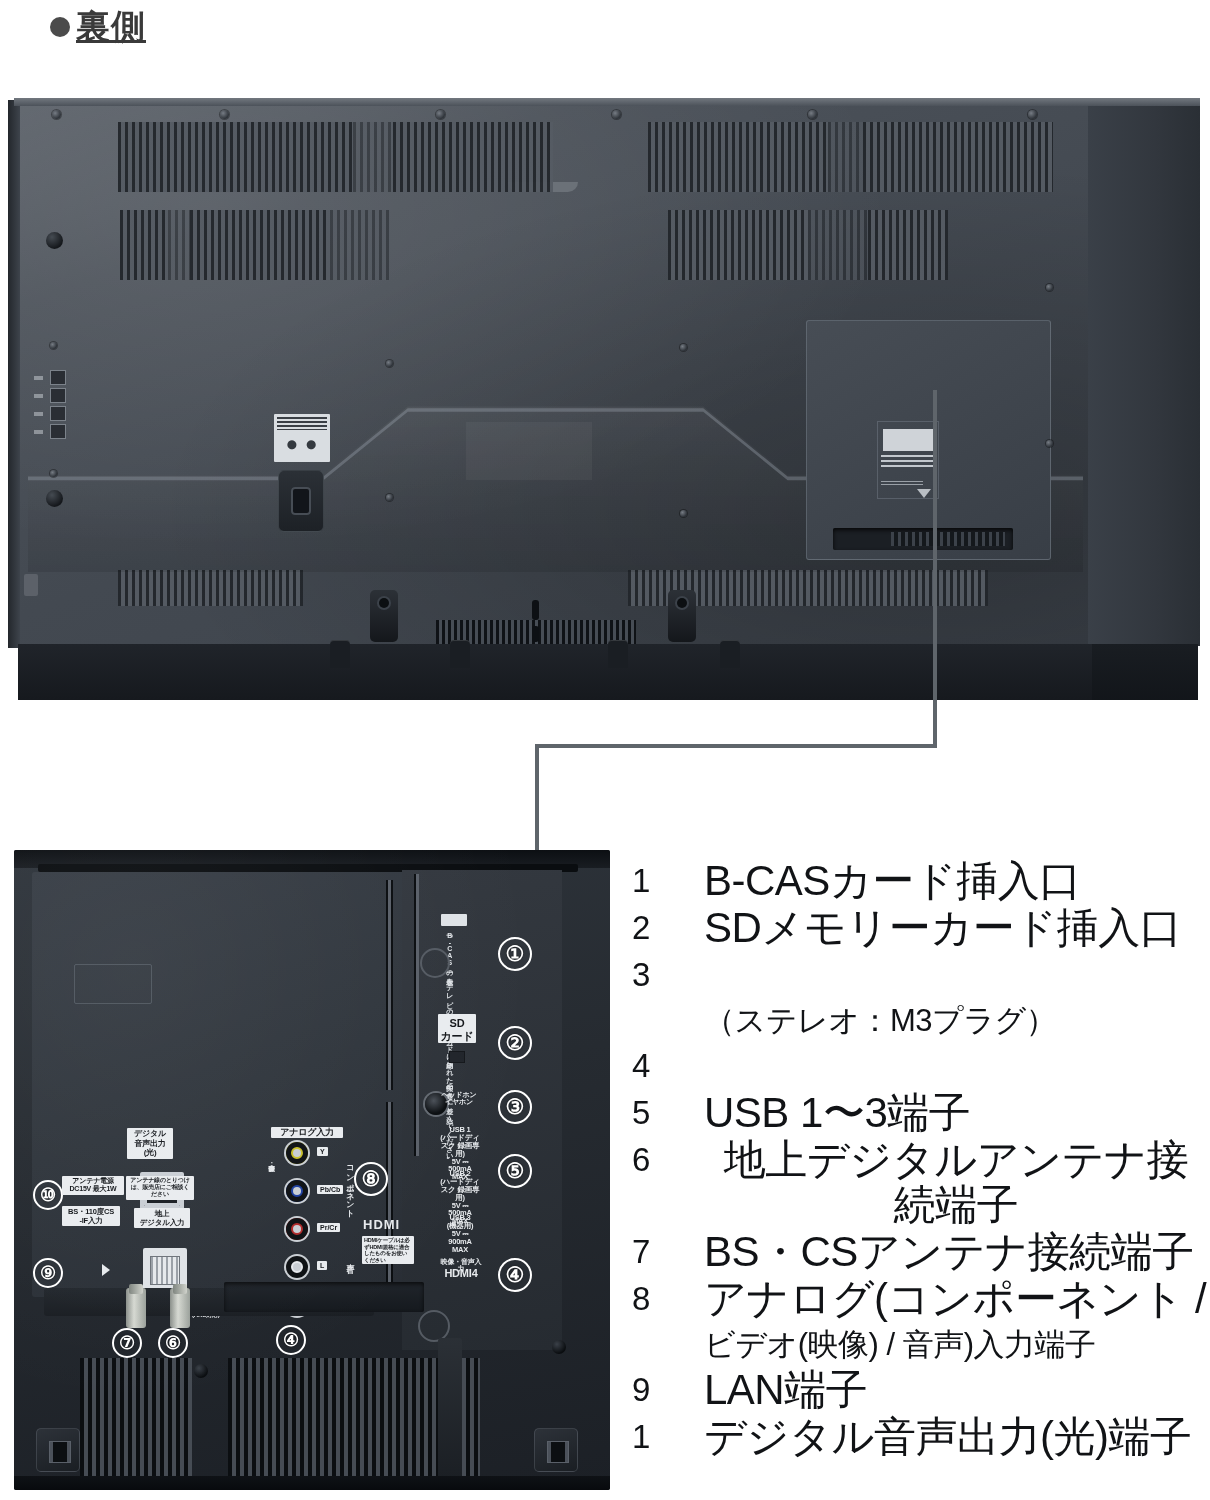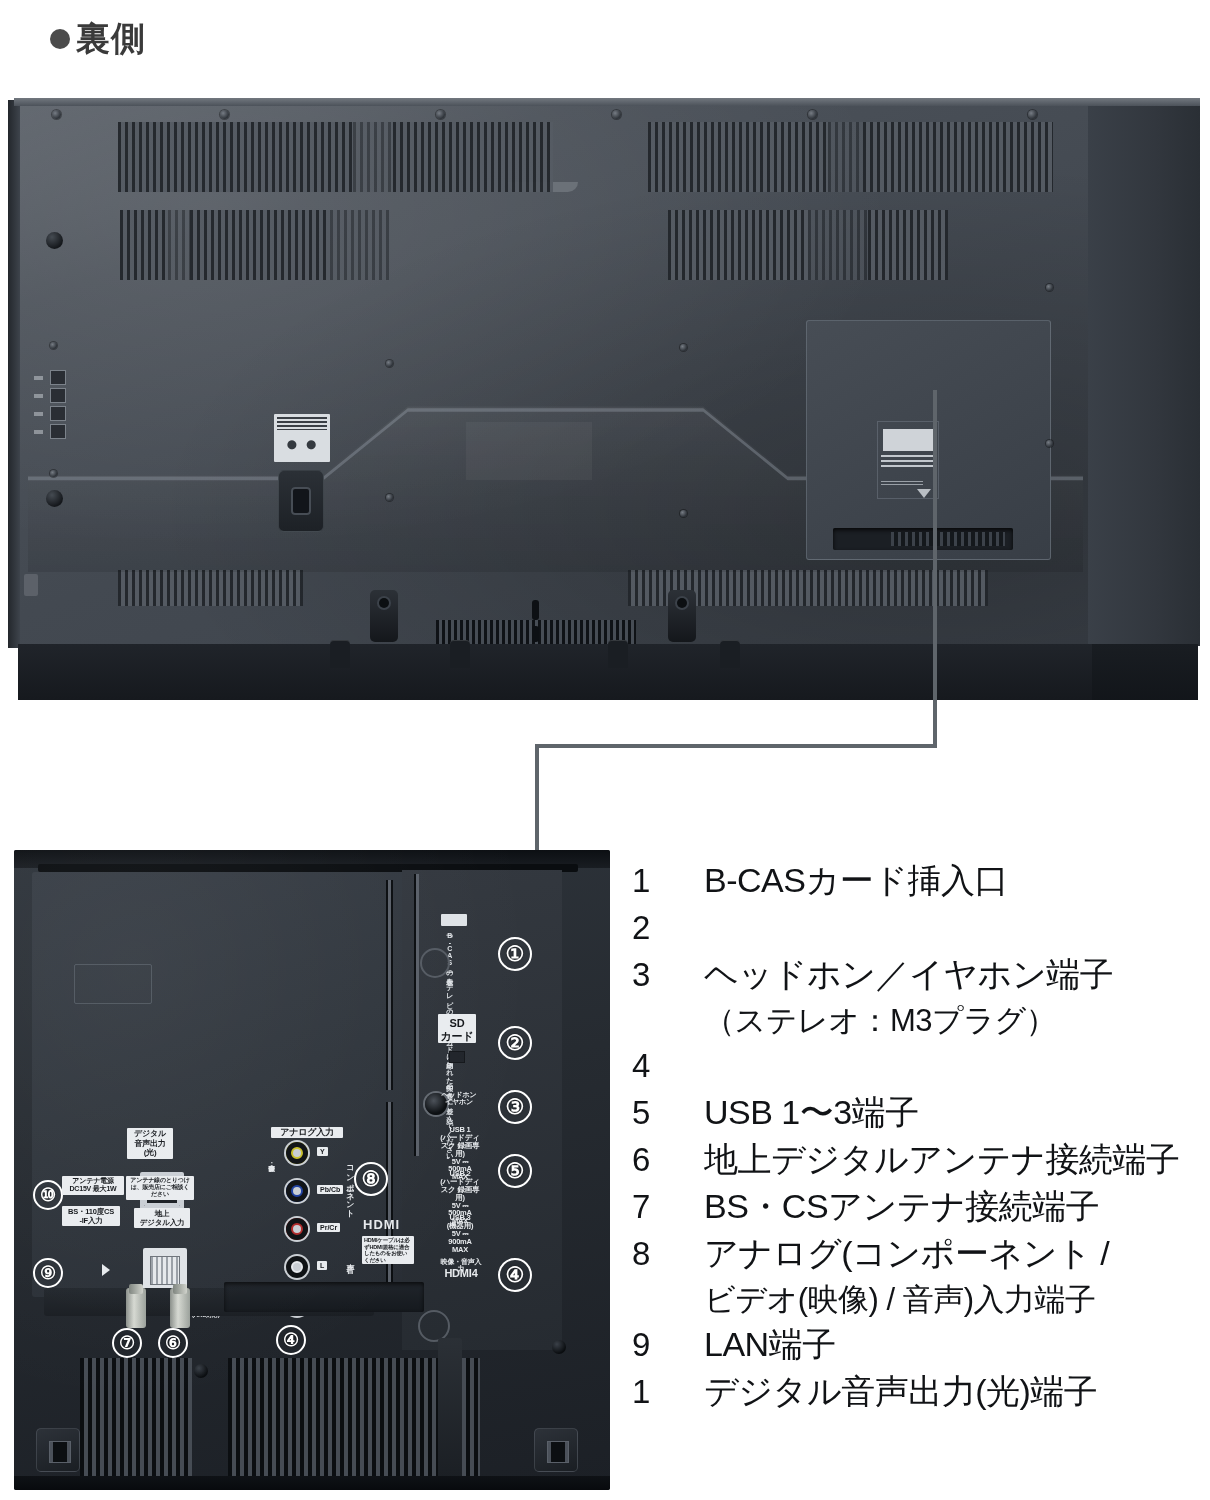--- a/index.html
+++ b/index.html
@@ -23,21 +23,21 @@
     align-items: center;
   }
   .heading .bullet {
     display: inline-block;
     width: 20px; height: 20px;
     border-radius: 50%;
     background: #4b4b4b;
     margin-right: 6px;
     flex: none;
   }
-  #h-back   { left: 50px;  top: 16px;  }
+  #h-back   { left: 50px;  top: 4px; text-decoration: underline;  }
   #h-term   { left: 52px;  top: 762px; }
   #h-term .bullet { width: 19px; height: 19px; margin-right: 14px; }
   #h-term .txt { letter-spacing: 4px; }
 
   
   #tv-photo {
     position: absolute;
     left: 8px; top: 92px;
     width: 1196px; height: 608px;
     overflow: hidden;
@@ -368,21 +368,21 @@
     margin-bottom:2px;
   }
   .leg-num{
     width:72px; flex:none;
     font-size:33px; line-height:45px;
     color:#111316; font-weight:400;
     text-align:left;
     font-family:"Liberation Sans", sans-serif;
   }
   .leg-txt{
-    font-size:34px; line-height:45px;
+    font-size:42px; line-height:45px;
     color:#111316; font-weight:400;
     letter-spacing:-0.5px;
     font-family:"Liberation Sans", sans-serif;
     text-align:center;
   }
   .leg-sub{
     font-size:31px; line-height:44px;
     color:#111316;
     margin-left:72px;
     letter-spacing:-0.5px;
@@ -621,25 +621,25 @@
 
   <div id="legend">
 
     <div class="leg-row">
       <span class="leg-num">1</span>
       <span class="leg-txt">B-CASカード挿入口</span>
     </div>
 
     <div class="leg-row">
       <span class="leg-num">2</span>
+      <span class="leg-txt">SDメモリーカード挿入口</span>
     </div>
 
     <div class="leg-row">
       <span class="leg-num">3</span>
-      <span class="leg-txt">ヘッドホン／イヤホン端子</span>
     </div>
     <div class="leg-sub">（ステレオ：M3プラグ）</div>
 
     <div class="leg-row">
       <span class="leg-num">4</span>
     </div>
 
     <div class="leg-row">
       <span class="leg-num">5</span>
       <span class="leg-txt">USB 1〜3端子</span>

